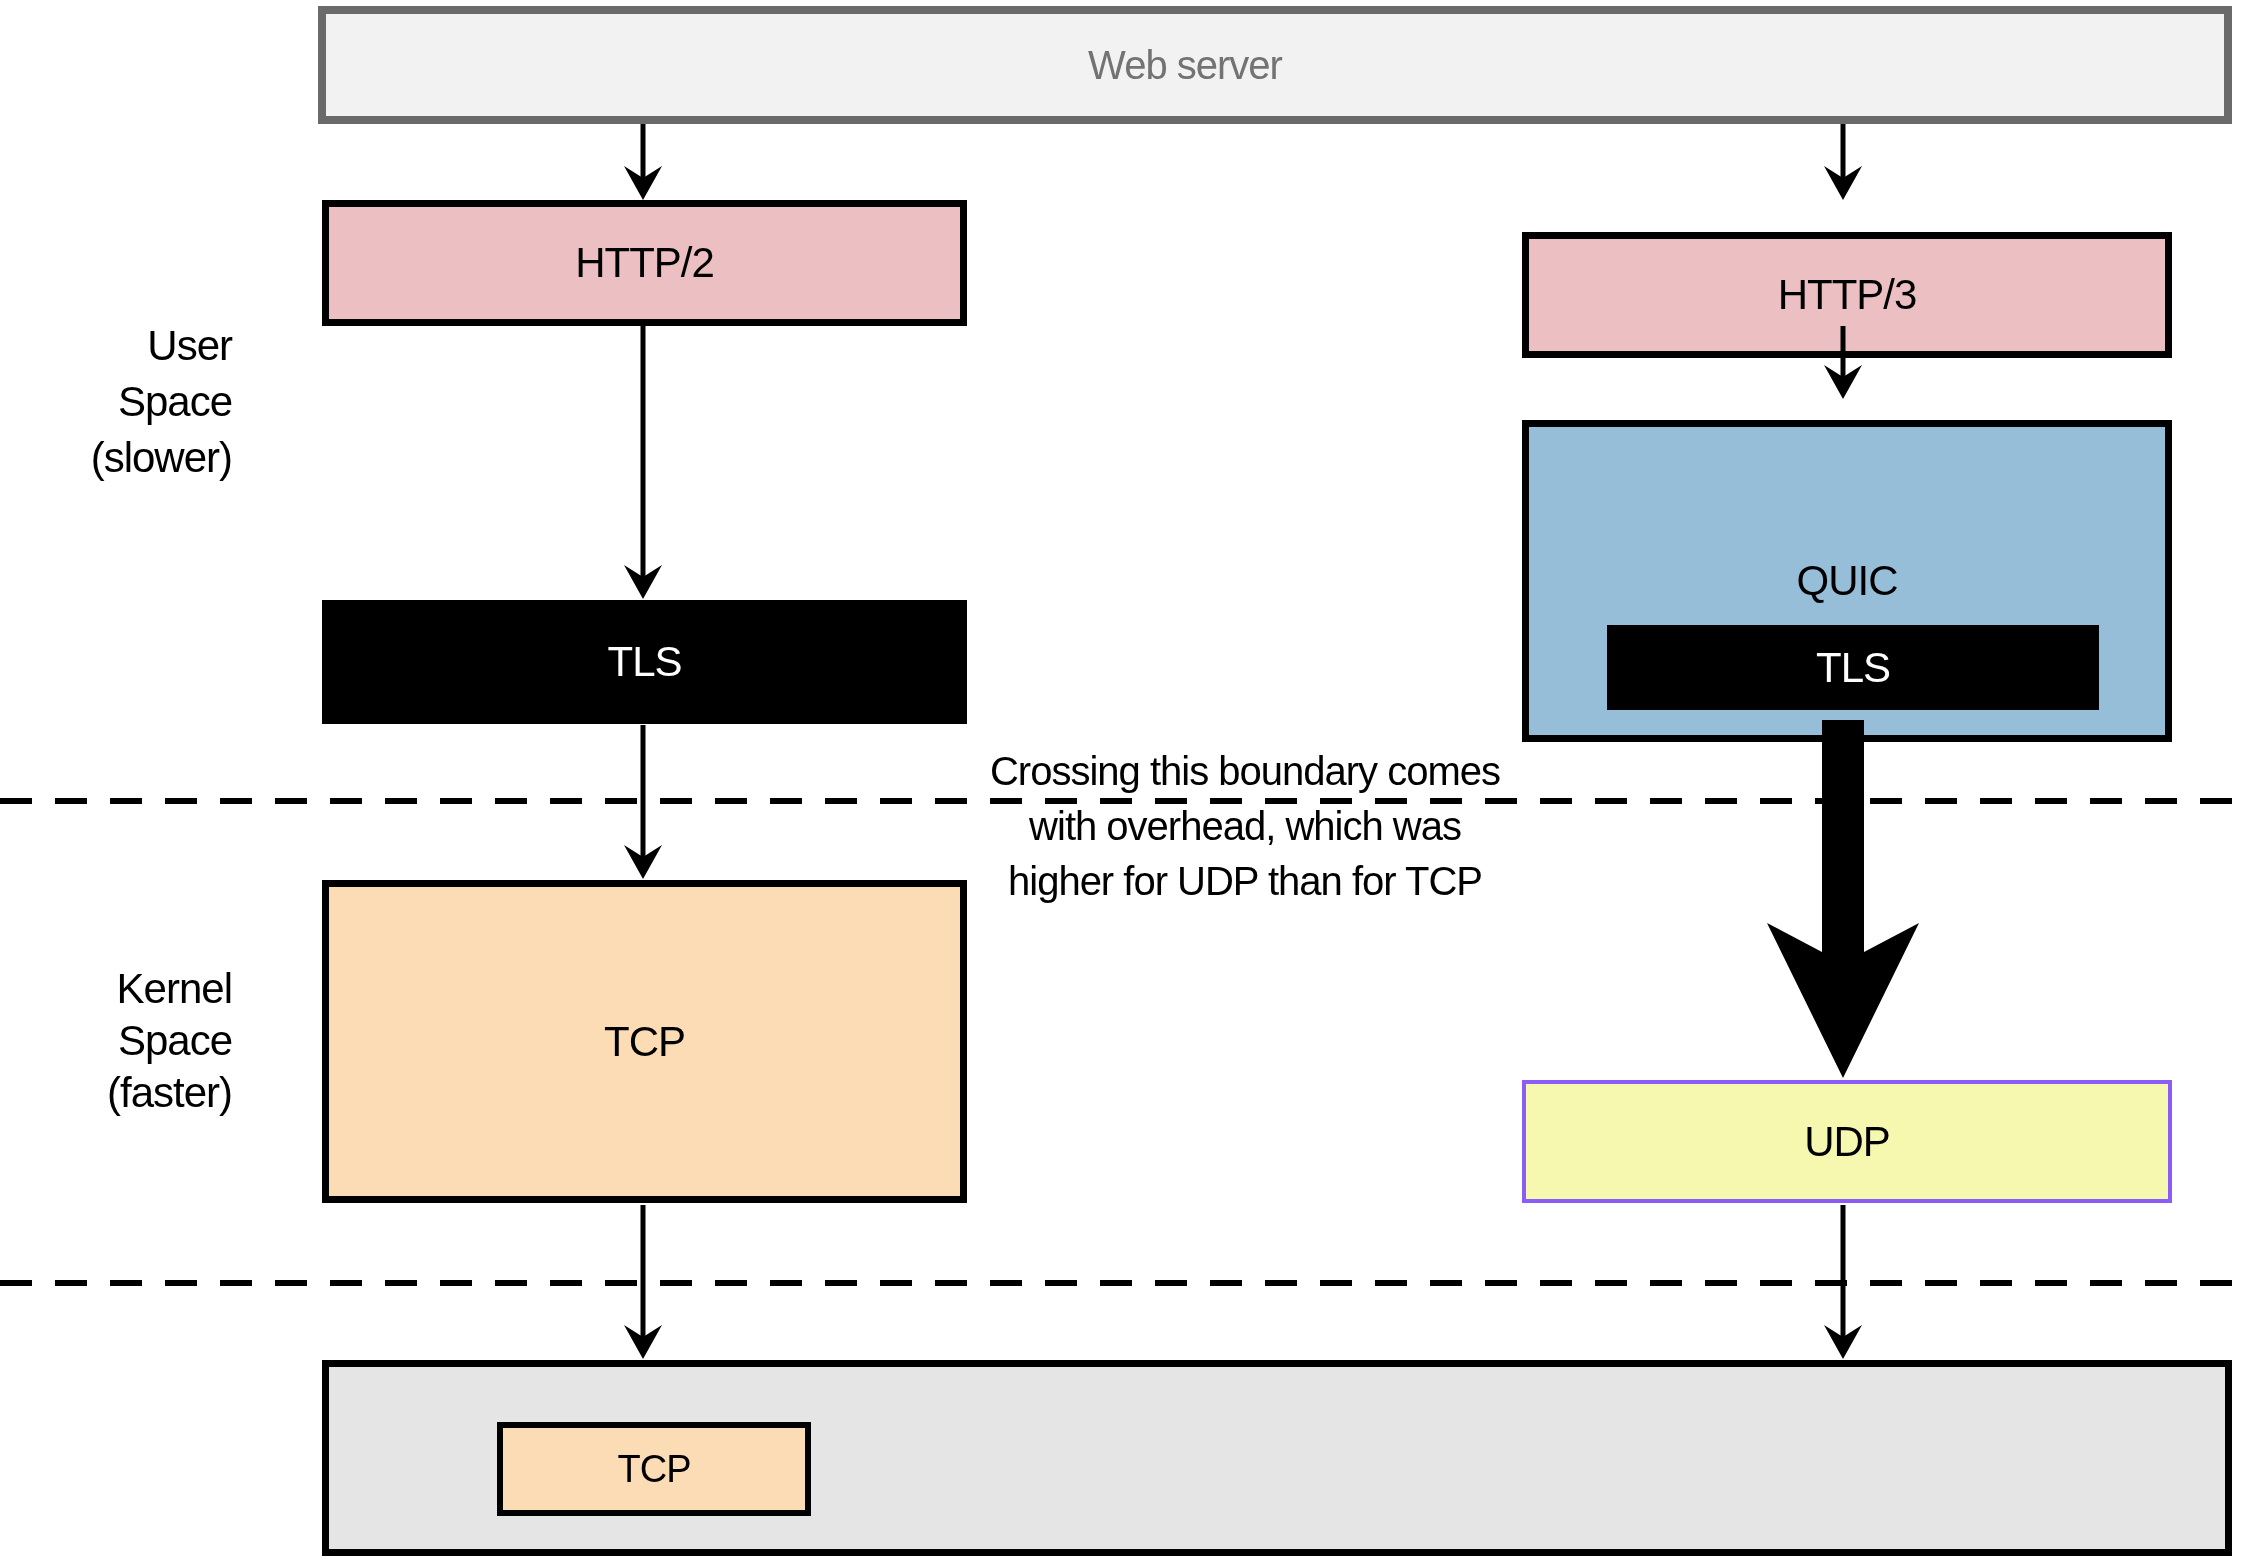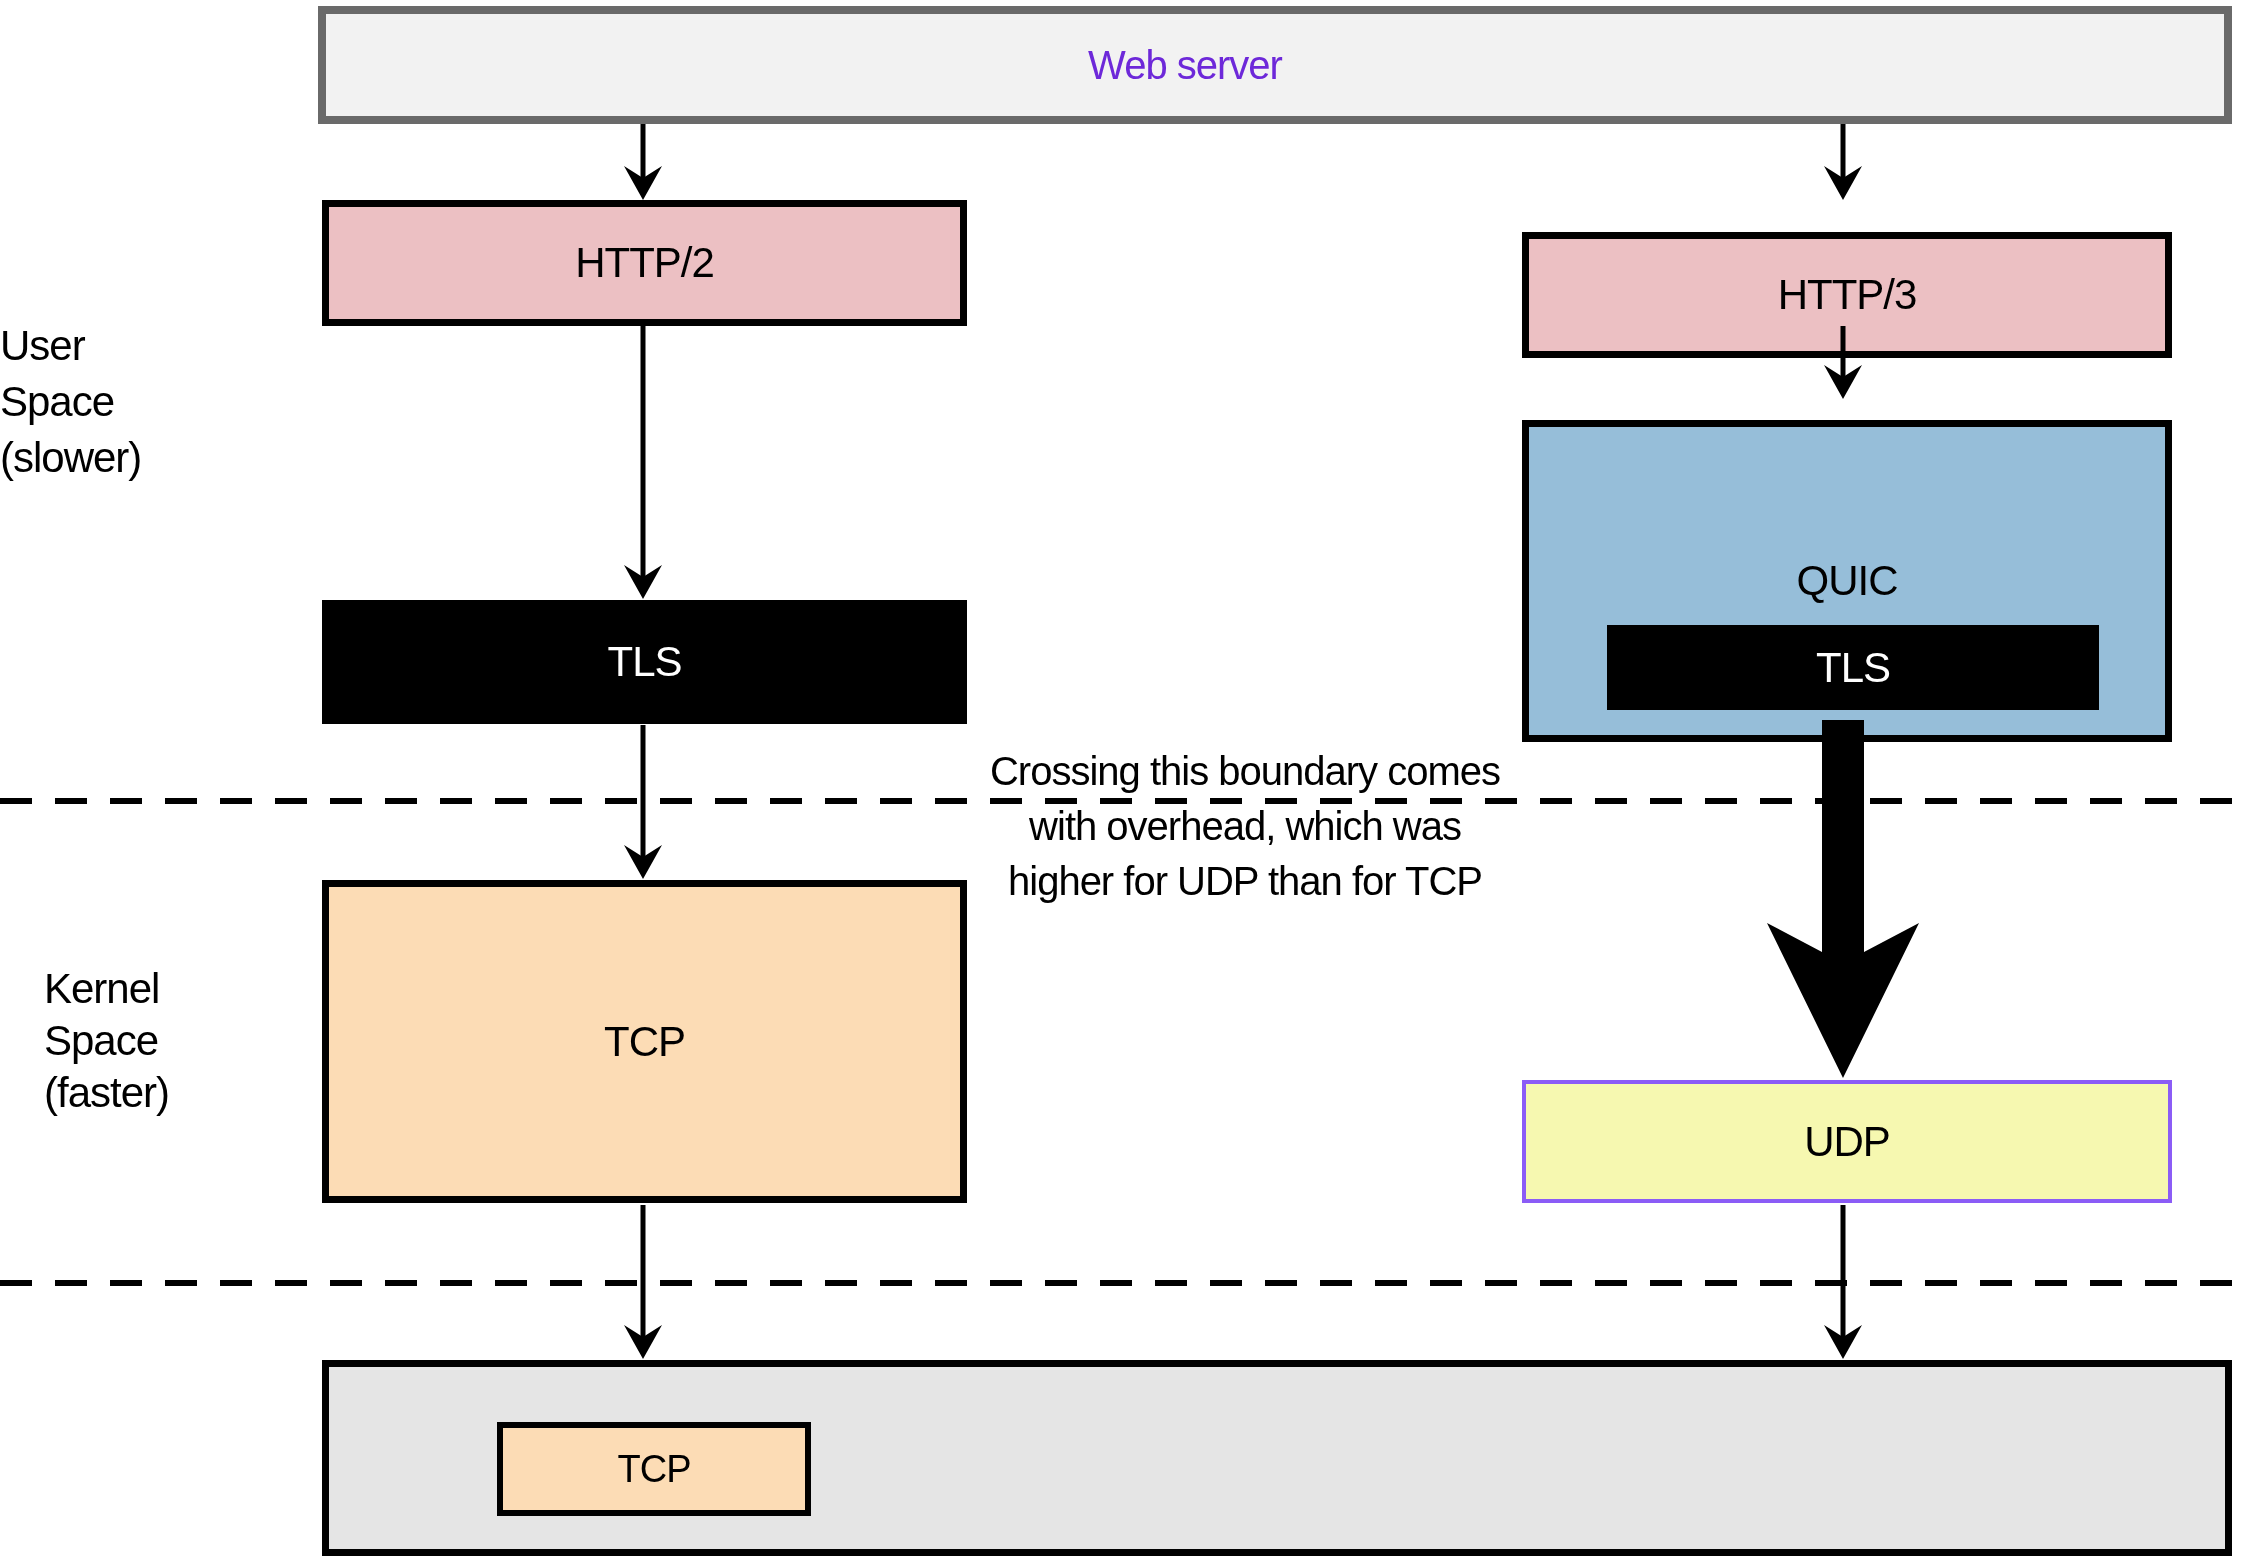--- a/index.html
+++ b/index.html
@@ -27,21 +27,21 @@
     font-size: 42px;
     color: #000;
     letter-spacing: -1px;
     white-space: nowrap;
   }
   .webserver {
     left: 318px; top: 6px; width: 1914px; height: 118px;
     background: #f2f2f2;
     border: 8px solid #6a6a6a;
   }
-  .webserver .lbl { color: #6d28d9; font-size: 40px; padding-right: 180px; }
+  .webserver .lbl { color: #737373; font-size: 40px; padding-right: 180px; }
   .http2 { left: 322px; top: 200px; width: 645px; height: 126px; background: #ecc0c3; border: 7px solid #000; }
   .http3 { left: 1522px; top: 200px; width: 650px; height: 126px; background: #ecc0c3; border: 7px solid #000; margin-top: 32px; }
   .tls-left { left: 322px; top: 600px; width: 645px; height: 124px; background: #000; }
   .tls-left .lbl { color: #fff; }
   .quic { left: 1522px; top: 420px; width: 650px; height: 322px; background: #96bed9; border: 7px solid #000; }
   .quic-label {
     position: absolute; left: 0; top: 130px; width: 100%;
     text-align: center; font-size: 42px; letter-spacing: -1px; color: #000;
   }
   .quic-tls {
@@ -56,21 +56,21 @@
   .nic-tcp {
     position: absolute; left: 168px; top: 55px; width: 302px; height: 82px;
     background: #fcdcb5; border: 6px solid #000;
     display: flex; align-items: center; justify-content: center;
   }
   .nic-tcp .lbl { font-size: 38px; }
 
   .zone-label {
     position: absolute;
     left: 0; width: 232px;
-    text-align: left;
+    text-align: right;
     font-size: 42px;
     letter-spacing: -1px;
     color: #000;
     z-index: 2;
   }
   .zone-label div { line-height: 56px; }
   .zone-user { top: 318px; }
   .zone-kernel { top: 963px; }
   .zone-kernel div { line-height: 52px; padding-left: 44px; }
   .zone-hardware { top: 1408px; }

